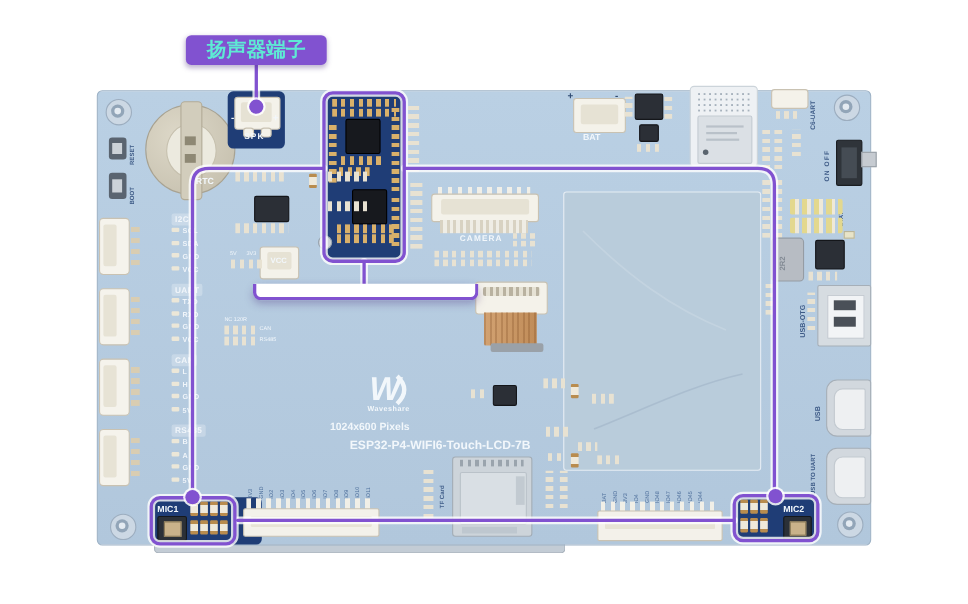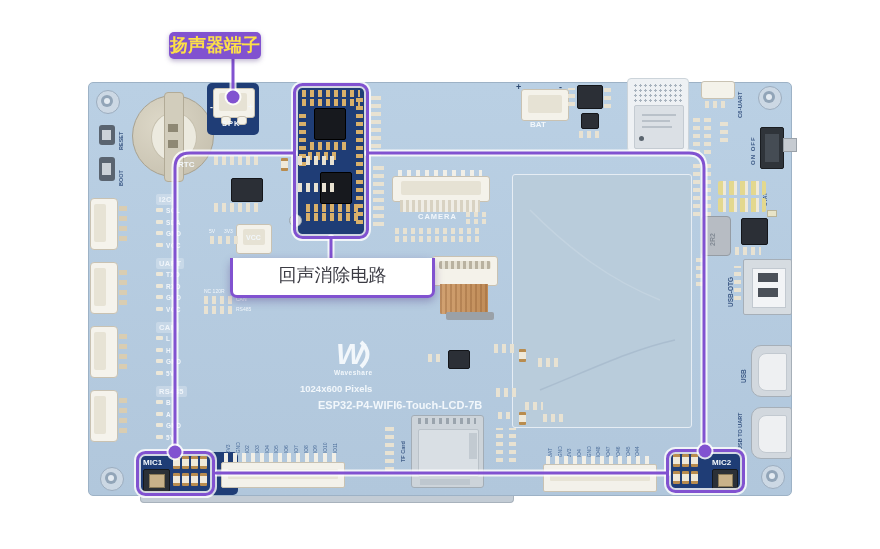--- a/index.html
+++ b/index.html
@@ -47,22 +47,22 @@
                transform:rotate(-90deg);line-height:17px;overflow:visible;}
   .teeth{position:absolute;background:repeating-linear-gradient(90deg,#f1efe7 0 4px,rgba(0,0,0,0) 4px 9px);}
   .hdr{position:absolute;background:#f3f1ea;border:1px solid #c9c2b2;border-radius:2px;}
   .hdr i{position:absolute;left:6px;top:6px;right:6px;height:10px;background:#e7e3d5;display:block;border-radius:1px;}
   
   .annot{position:absolute;left:0;top:0;z-index:30;pointer-events:none;}
   .glow{fill:none;stroke:rgba(255,255,255,.8);stroke-width:7;stroke-linecap:round;stroke-linejoin:round;}
   .ln{fill:none;stroke:var(--accent,#8152d0);stroke-width:3;stroke-linecap:round;stroke-linejoin:round;}
   .dotg{fill:rgba(255,255,255,.85);}
   .dot{fill:var(--accent,#8152d0);}
-  .spk-label{position:absolute;left:169px;top:32px;width:92px;height:27px;z-index:40;
-             background:var(--accent,#8152d0);border-radius:5px;color:#fde047;font-weight:bold;font-size:18px;
+  .spk-label{position:absolute;left:169px;top:32px;width:128px;height:27px;z-index:40;
+             background:var(--accent,#8152d0);border-radius:5px;color:#5eead4;font-weight:bold;font-size:18px;
              line-height:27px;text-align:center;box-shadow:0 2px 5px rgba(70,40,120,.35);}
   .callout{position:absolute;left:230px;top:258px;width:205px;z-index:40;border-radius:7px;
            box-shadow:0 3px 8px rgba(70,40,120,.35);}
   .co-head{background:var(--accent,#8152d0);color:#fff;font-weight:bold;font-size:19px;line-height:30px;
            text-align:center;border-radius:7px 7px 0 0;}
   .co-body{background:#fff;border:3px solid var(--accent,#8152d0);border-top:none;border-radius:0 0 7px 7px;
            text-align:center;padding:5px 2px 7px;color:#3c3c44;font-size:18px;line-height:25px;font-weight:500;}
 </style>
 </head>
 <body>
@@ -387,17 +387,16 @@
     <circle class="dotg" cx="175" cy="452" r="8.5"></circle>
       <circle class="dot" cx="175" cy="452" r="6.5"></circle>
     <circle class="dotg" cx="705" cy="451" r="8.5"></circle>
       <circle class="dot" cx="705" cy="451" r="6.5"></circle>
   </svg>
 
   <div class="spk-label">扬声器端子</div>
 
   <div class="callout">
     <div class="co-body">
-      <div>回声消除电路</div>
     </div>
   </div>
 
 </div>
 
 </body></html>

